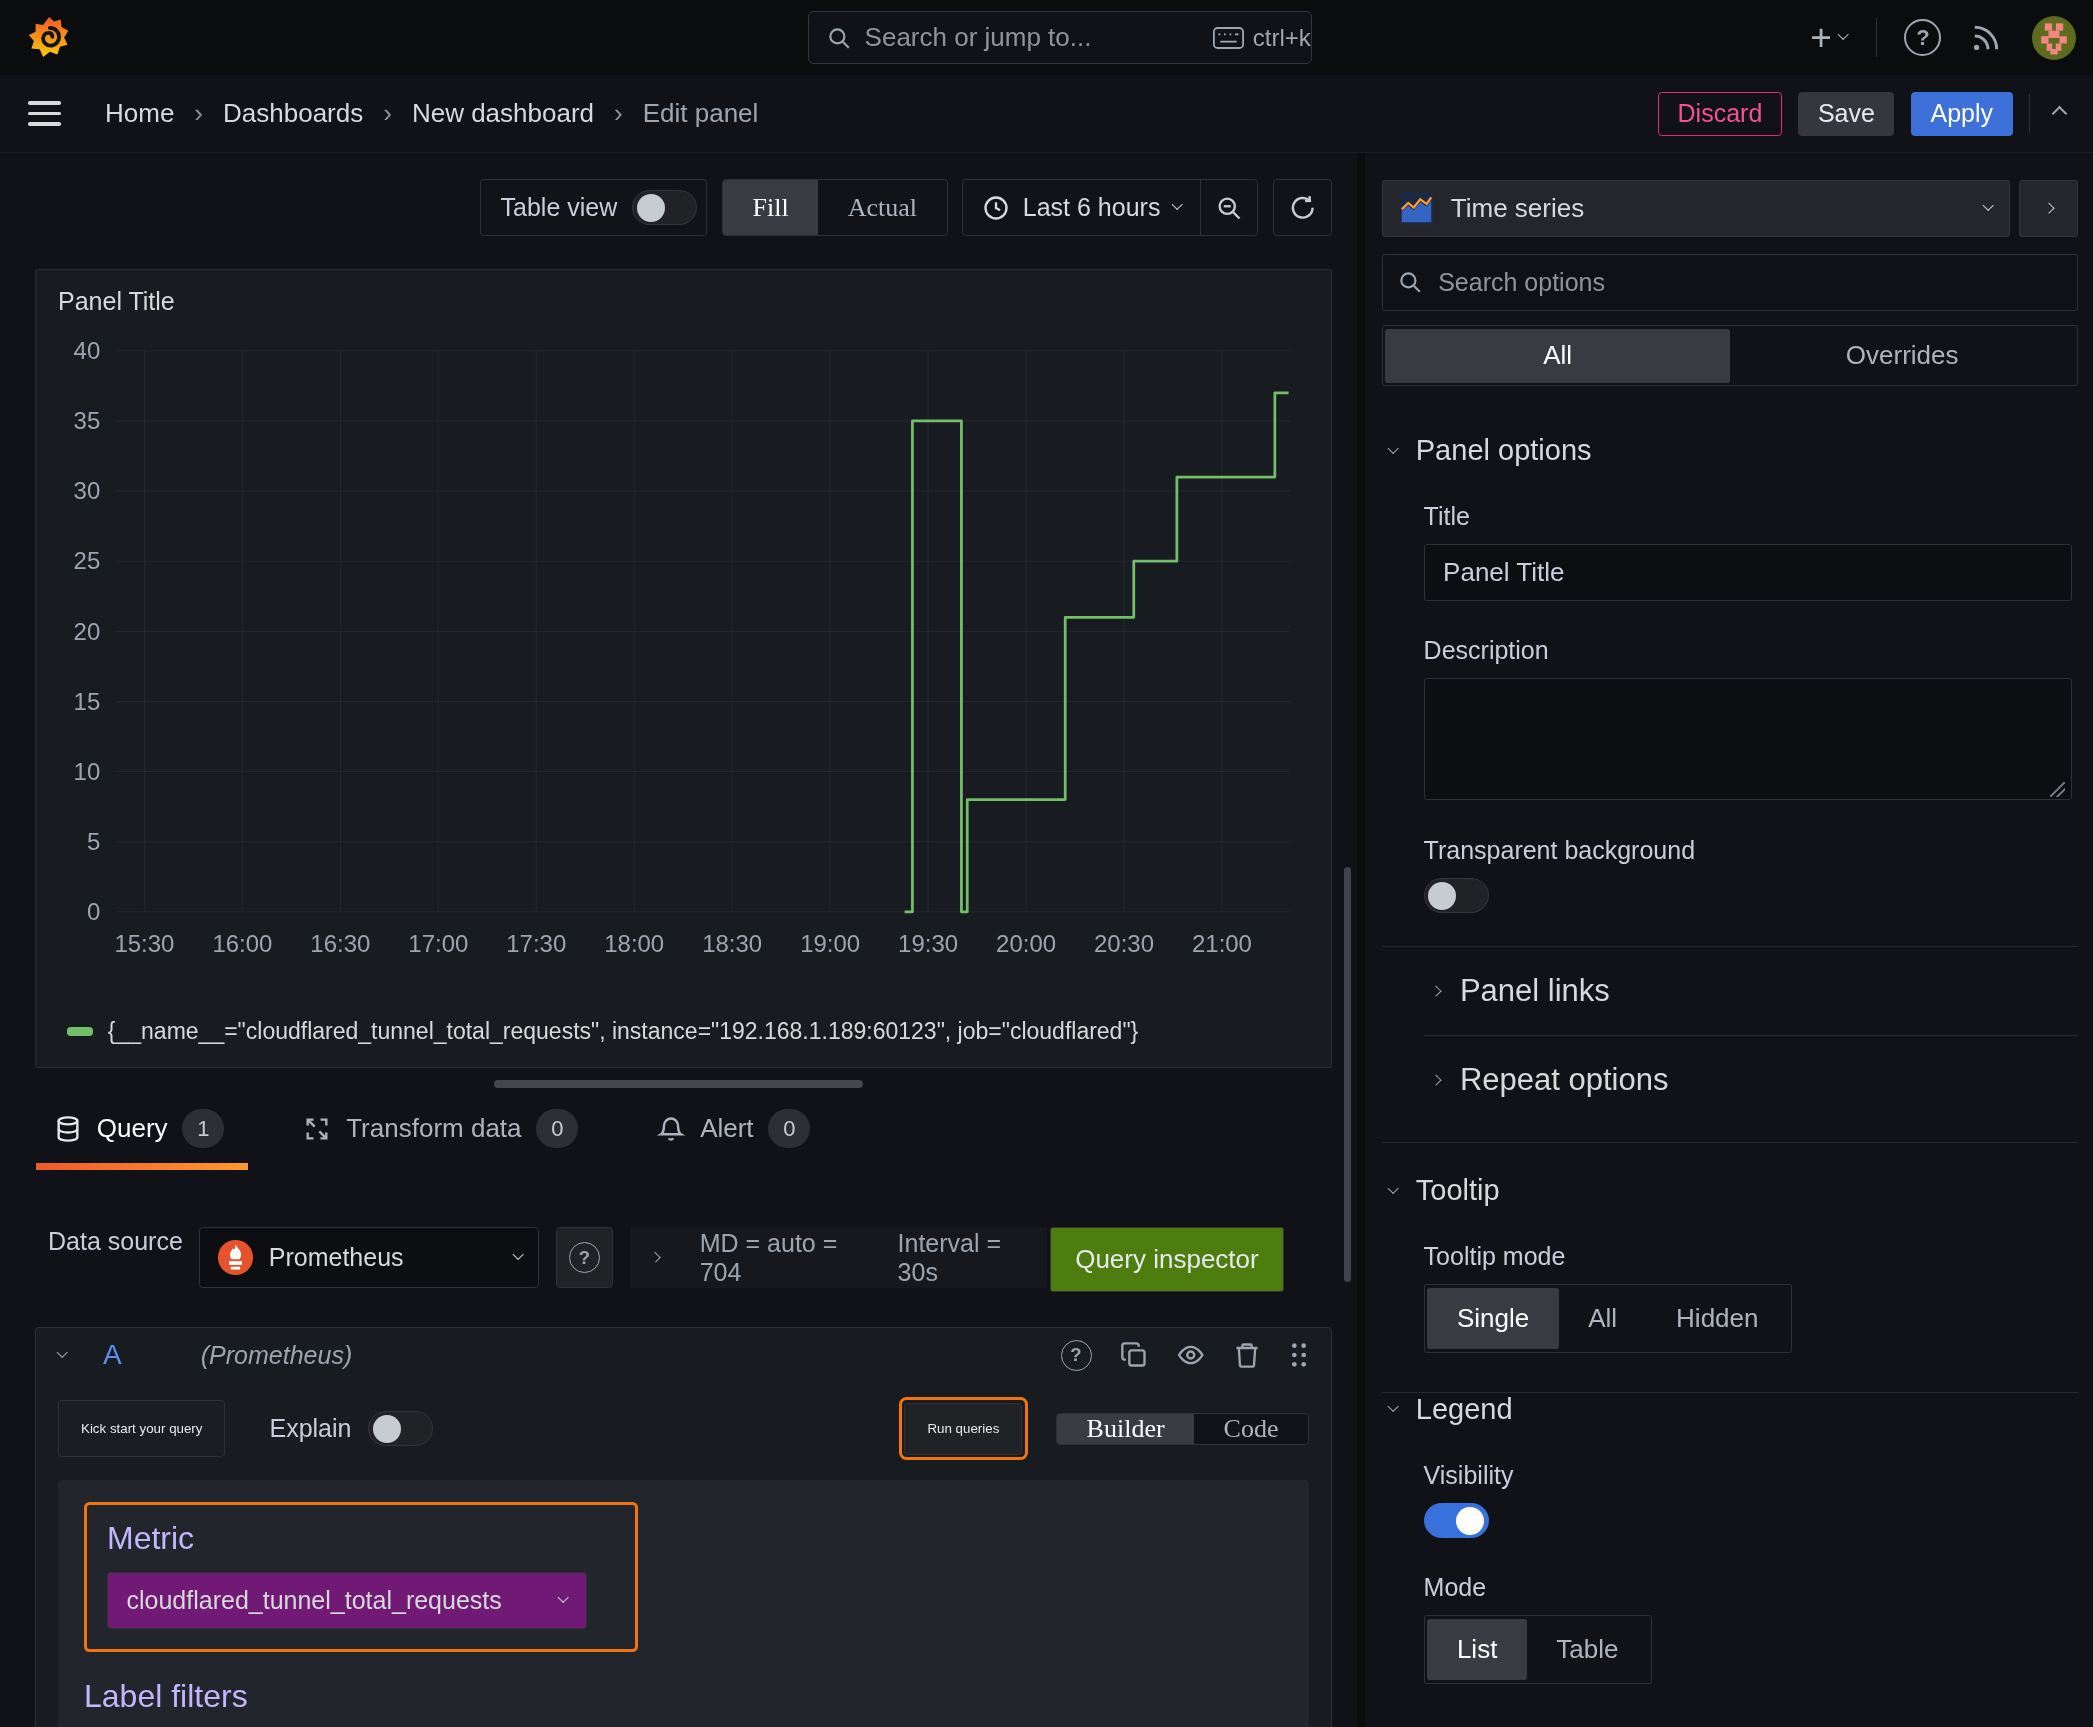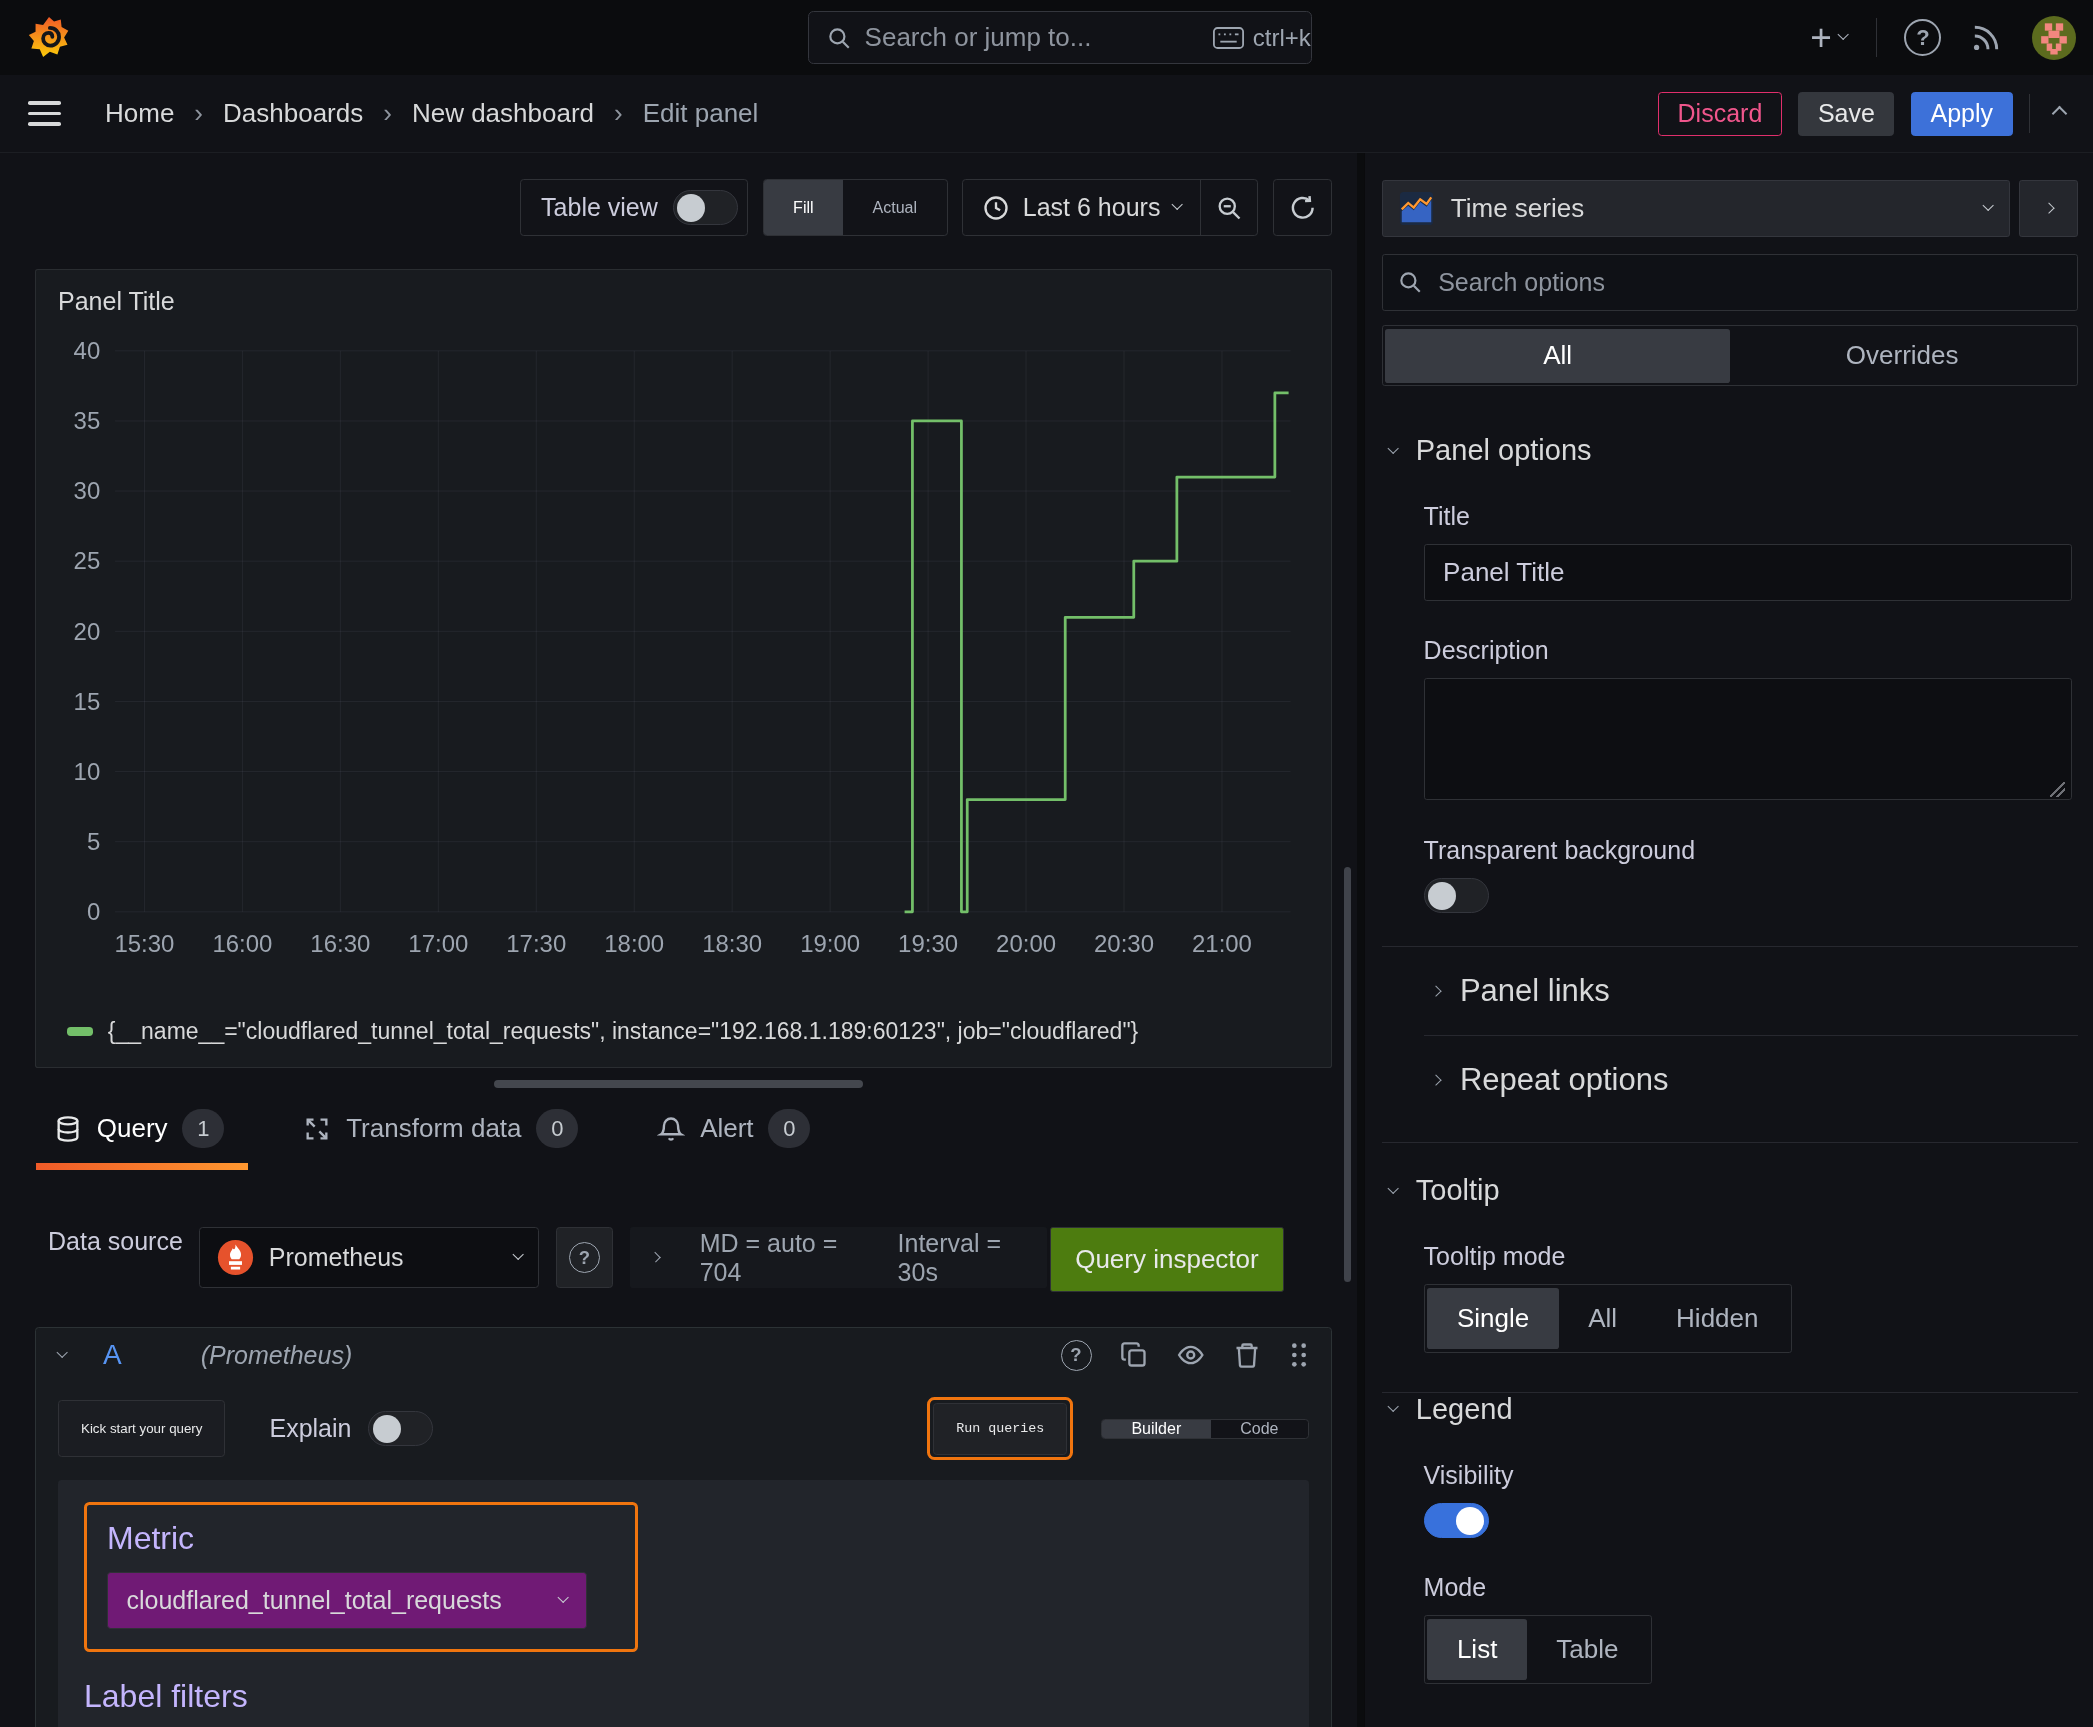--- a/index.html
+++ b/index.html
@@ -52,21 +52,21 @@
 
   
   .viz-toolbar { position:absolute; top:26px; right:25px; display:flex; gap:14.8px; height:57px; }
   .tb-box { display:flex; align-items:center; border:0.9px solid #2f3136; border-radius:3.7px; background:#121318; }
   .tv-box { padding:0 9.2px 0 20px; gap:14.8px; color:#ccccdc; }
   .toggle { width:65px; height:35px; border-radius:17.5px; background:#202226; border:0.9px solid #34363d; position:relative; cursor:pointer; flex:none; }
   .toggle .knob { position:absolute; top:2.8px; left:3.7px; width:28px; height:28px; border-radius:50%; background:#c7ccd1; }
   .toggle.on { background:#3871dc; border-color:#3871dc; }
   .toggle.on .knob { left:auto; right:3.7px; background:#ffffff; }
   .seg-group { display:flex; align-items:stretch; border:0.9px solid #2f3136; border-radius:3.7px; background:#121318; overflow:hidden; }
-  .seg { display:flex; align-items:center; padding:0 29.5px; color:#aeb4bf; cursor:pointer; font-size:16px; }
+  .seg { display:flex; align-items:center; padding:0 29.5px; color:#aeb4bf; cursor:pointer; font-size:26px;font-family:Liberation Serif, serif; }
   .seg.active { background:#383b42; color:#ffffff; }
   .time-box { padding:0; color:#d8d9da; }
   .time-main { display:flex; align-items:center; gap:13px; padding:0 18.5px; cursor:pointer; }
   .time-zoom { border-left:0.9px solid #2f3136; width:57px; align-self:stretch; display:flex; align-items:center; justify-content:center; cursor:pointer; }
   .refresh-box { width:59px; justify-content:center; cursor:pointer; }
 
   
   .panel { position:absolute; top:116px; left:35px; width:1297px; height:799px; background:#181b1f;
     border:0.9px solid rgba(204,204,220,0.10); border-radius:2.8px; }
   .panel-title { padding:16.6px 22px; font-size:25px; color:#d8d9da; }
@@ -109,21 +109,21 @@
   .qhint { color:#9da5b0; font-style:italic; margin-left:57px; }
   .qicons { margin-left:auto; display:flex; align-items:center; gap:28px; color:#9da5b0; }
   .qicons > * { cursor:pointer; display:flex; }
   .qbody { padding:14.8px 22px 0 22px; }
   .qrow1 { display:flex; align-items:center; }
   .ks-btn { height:57px; padding:0 22px; background:#1b1d22; border:0.9px solid #2f3136; border-radius:3.7px;
     display:flex; align-items:center; color:#e8e9ea; cursor:pointer; }
   .explain { display:flex; align-items:center; gap:16.6px; margin-left:44px; color:#ccccdc; }
   .hl-wrap { border:3.7px solid #f0750f; border-radius:7.4px; padding:2.8px; margin-left:auto; }
   .run-btn { height:52px; padding:8px 22px; background:#202226; border:0.9px solid #2f3136; border-radius:3.7px;
-    display:flex; align-items:center; color:#e8e9ea; cursor:pointer;font-family:Liberation Mono, monospace; }
+    display:flex; align-items:center; color:#e8e9ea; cursor:pointer; }
   .bc-group { margin-left:28px; }
   .builder-block { margin:20px 0 0 0; background:#22252b; border-radius:3.7px; padding:22px 26px 28px 26px; height:369px; }
   .metric-wrap { display:inline-block; border:3.7px solid #f0750f; border-radius:5.5px; padding:14.8px 20px 20px 20px; min-width:554px; }
   .field-label { font-size:32px; color:#c4b5fd; margin-bottom:14.8px; }
   .fake-select { height:57px; background:#701a75; border:0.9px solid #2f3136; border-radius:3.7px;
     display:flex; align-items:center; padding:0 18.5px; gap:16.6px; cursor:pointer; color:#d8d9da; }
   .fake-select .val { flex:1; }
   .metric-select { width:480px; }
   .filters { margin-top:26px; }
   .filter-row { display:flex; align-items:stretch; }

